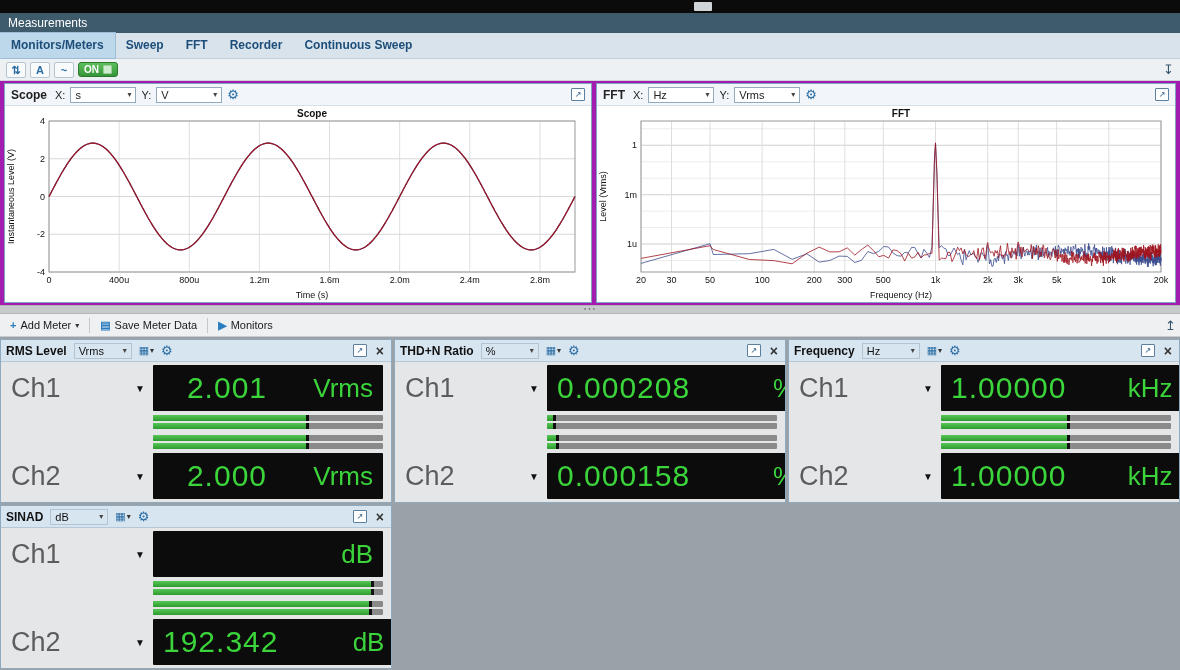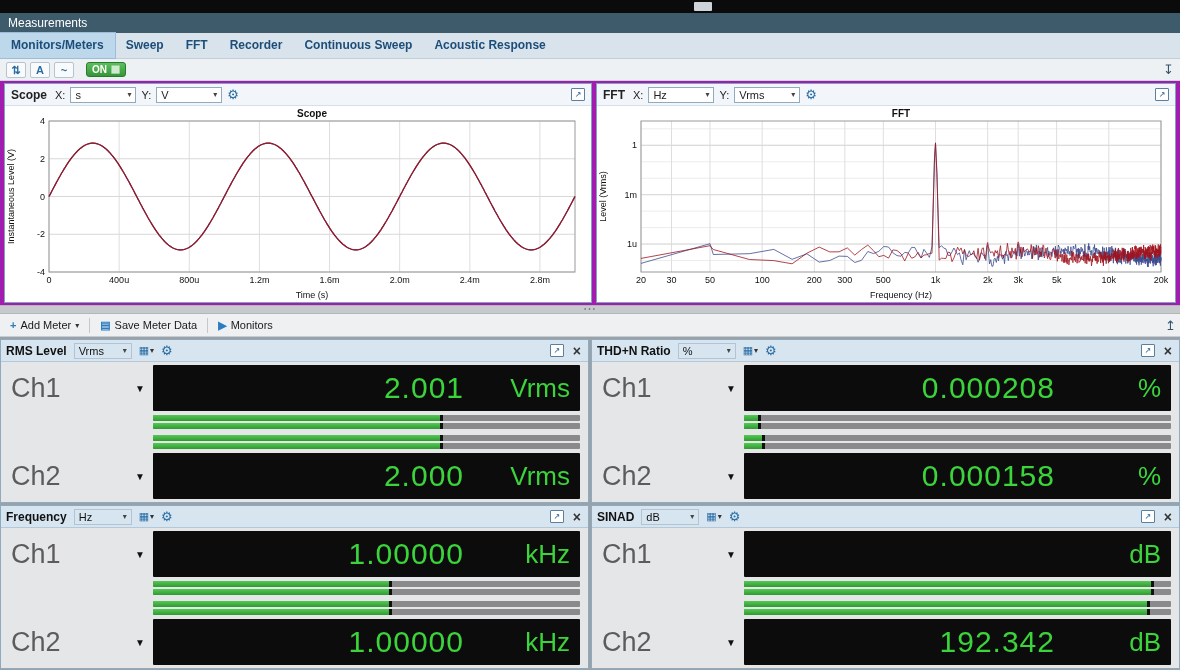--- a/index.html
+++ b/index.html
@@ -10,21 +10,21 @@
 .top-notch{position:absolute;left:694px;top:2px;width:18px;height:9px;background:#cfd4d8;border-radius:1px}
 
 .title-bar{height:20px;background:#3e5b6c;color:#fff;font-size:12px;font-weight:normal;line-height:20px;padding-left:8px}
 
 .tab-bar{height:26px;background:#d9e3ec;display:flex;align-items:stretch;border-bottom:1px solid #c2cfda}
 .tab{padding:0 11px;line-height:25px;font-size:12px;font-weight:bold;color:#1c4e79;cursor:pointer;white-space:nowrap}
 .tab.active{background:#bed8eb;outline:1px solid #9dbdd6}
 
 .toolbar{height:22px;background:#eef1f4;display:flex;align-items:center;gap:4px;padding:0 6px;border-bottom:1px solid #cdd3d8}
 .tb-icon{width:20px;height:16px;border:1px solid #b5c4d0;background:#f8fafc;color:#2a6da4;font-size:11px;line-height:14px;text-align:center;border-radius:2px;font-weight:bold}
-.on-toggle{display:flex;align-items:center;gap:4px;background:linear-gradient(#5cc05c,#37953a);border:1px solid #2a7a2d;border-radius:3px;color:#fff;font-size:10px;font-weight:bold;padding:1px 5px;margin-left:8px}
+.on-toggle{display:flex;align-items:center;gap:4px;background:linear-gradient(#5cc05c,#37953a);border:1px solid #2a7a2d;border-radius:3px;color:#fff;font-size:10px;font-weight:bold;padding:1px 5px;}
 .on-knob{width:9px;height:9px;background:#cdeccd;border:1px solid #9ccc9c;border-radius:1px}
 .toolbar-right{margin-left:auto;color:#33536b;font-size:13px;line-height:13px}
 
 .charts-row{height:224px;background:#a21caf;position:relative}
 .panel{position:absolute;top:2px;height:220px;background:#fff;border:1px solid #7fa3c0}
 .panel.scope{left:4px;width:588px}
 .panel.fft{left:596px;width:580px}
 .panel-header{height:22px;background:#f2f6fa;border-bottom:1px solid #d4e0ea;display:flex;align-items:center;gap:5px;padding:0 6px;font-size:11px;color:#222}
 .panel-title{font-weight:bold;font-size:12px;margin-right:3px}
 .combo{display:inline-flex;align-items:center;justify-content:space-between;background:#fff;border:1px solid #93a9bc;height:16px;padding:0 4px;font-size:11px;min-width:66px}
@@ -37,21 +37,21 @@
 .chart-svg{display:block}
 
 .splitter{height:9px;background:#c6cacd;text-align:center;line-height:5px;color:#666;font-size:13px;letter-spacing:1px;border-top:1px solid #b2b6ba;border-bottom:1px solid #b2b6ba}
 
 .meter-toolbar{height:23px;background:#eef0f2;border-bottom:1px solid #c8ccd0;display:flex;align-items:center;gap:2px;padding:0 4px;font-size:11px;color:#1a1a1a}
 .mt-btn{display:flex;align-items:center;gap:4px;padding:2px 6px;cursor:pointer}
 .mt-icon{color:#2a7dc0;font-weight:bold;font-size:11px}
 .mt-caret{font-size:8px;color:#333}
 .mt-sep{width:1px;height:15px;background:#c4c8cc;margin:0 2px}
 
-.meters-grid{display:grid;grid-template-columns:1fr 1fr;grid-template-rows:164px 164px;gap:2px;background:#9aa2a8;padding-top:2px;height:334px}
+.meters-grid{display:grid;grid-template-columns:1fr 1fr 1fr;grid-template-rows:164px 164px;gap:2px;background:#9aa2a8;padding-top:2px;height:334px}
 .meter{background:#e4e6e8;border:1px solid #8fa9bf;display:flex;flex-direction:column;overflow:hidden}
 .meter-header{height:22px;background:#d7e5f0;border-bottom:1px solid #b4c8d8;display:flex;align-items:center;gap:7px;padding:0 5px;font-size:11px;flex:none}
 .meter-name{font-weight:bold;font-size:12px;color:#111}
 .hdr-icon{color:#2a6da4;font-size:11px;display:inline-flex;align-items:center;gap:1px}
 .meter-body{flex:1;padding:3px 8px 3px 4px;display:flex;flex-direction:column;justify-content:center;gap:2px}
 .ch-row{display:flex;align-items:stretch;height:46px;flex:none}
 .ch-label{width:148px;flex:none;display:flex;align-items:center;justify-content:space-between;padding:0 8px 0 6px;color:#5c5c5c;font-size:27px;cursor:pointer}
 .ch-caret{font-size:10px;color:#111}
 .display{flex:1;background:#0c0c0c;display:flex;align-items:center;justify-content:flex-end;padding:0 10px;border-radius:1px}
 .val{color:#3bd43b;font-size:30px;letter-spacing:1px;white-space:nowrap}
@@ -72,21 +72,20 @@
   <div class="title-bar">
     <span>Measurements</span>
   </div>
 
   <div class="tab-bar">
     <div class="tab active">Monitors/Meters</div>
     <div class="tab">Sweep</div>
     <div class="tab">FFT</div>
     <div class="tab">Recorder</div>
     <div class="tab">Continuous Sweep</div>
-    <div class="tab">Acoustic Response</div>
   </div>
 
   <div class="toolbar">
     <span class="tb-icon">⇅</span>
     <span class="tb-icon">A</span>
     <span class="tb-icon">~</span>
     <span class="on-toggle">
       <span>ON</span>
       <span class="on-knob"></span>
     </span>

